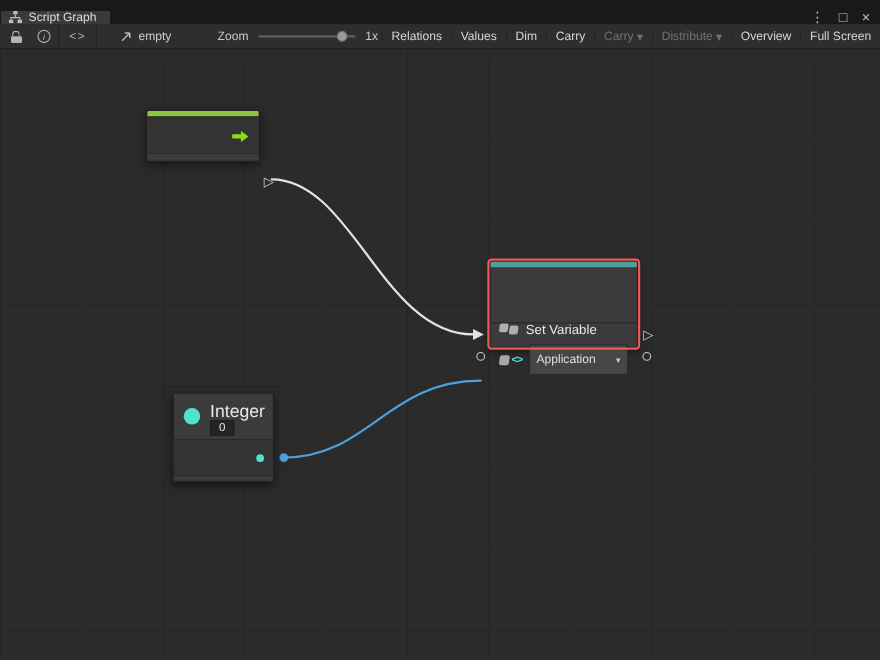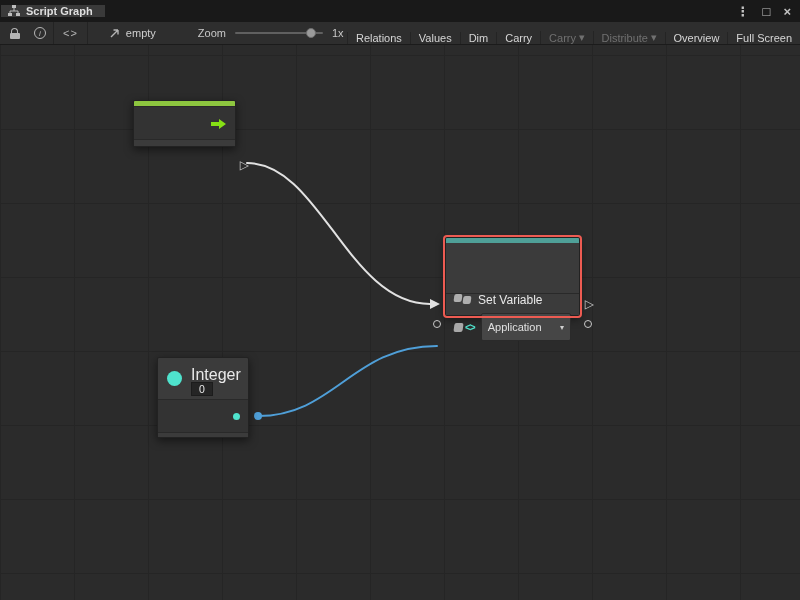--- a/index.html
+++ b/index.html
@@ -3,38 +3,38 @@
 <meta charset="utf-8">
 <style>
   html,body{margin:0;padding:0;background:#111;}
   *{box-sizing:border-box;}
   .window{
     position:relative;width:800px;height:600px;overflow:hidden;
     font-family:"Liberation Sans","DejaVu Sans",sans-serif;
     background:#2b2b2b;color:#c8c8c8;user-select:none;
   }
   
-  .titlebar{position:absolute;top:0;left:0;right:0;height:22px;background:#191919;display:flex;align-items:center;font-weight:bold;}
+  .titlebar{position:absolute;top:0;left:0;right:0;height:22px;background:#191919;display:flex;align-items:flex-end;}
   .tab{display:flex;align-items:center;gap:6px;background:#3a3a3a;padding:0 12px 0 7px;margin-left:1px;font-size:11px;color:#dedede;}
   .tab-icon svg{display:block;}
   .titlebar-controls{margin-left:auto;display:flex;align-items:center;gap:13px;padding-right:9px;color:#c2c2c2;font-size:13px;line-height:1;}
   .titlebar-controls span{cursor:default;}
   
   .toolbar{position:absolute;top:22px;left:0;right:0;height:23px;background:#2e2e2e;border-bottom:1px solid #1b1b1b;display:flex;align-items:center;font-size:11px;color:#c8c8c8;padding-left:6px;}
   .vsep{width:1px;align-self:stretch;background:#232323;margin:0 7px;}
   .lock-icon{width:11px;display:flex;flex-direction:column;align-items:center;margin:0 3px;}
   .lock-shackle{width:7px;height:5px;border:1.5px solid #b5b5b5;border-bottom:none;border-radius:4px 4px 0 0;}
   .lock-body{width:10px;height:6px;background:#b5b5b5;border-radius:1px;}
   .info-icon{width:12px;height:12px;border-radius:50%;border:1px solid #b5b5b5;color:#b5b5b5;font-size:8px;font-style:italic;display:flex;align-items:center;justify-content:center;margin-left:11px;}
   .code-icon{color:#b5b5b5;font-size:11px;letter-spacing:1px;margin:0 2px;}
   .breadcrumb{display:flex;align-items:center;gap:6px;margin-left:14px;color:#cfcfcf;}
   .zoom-group{display:flex;align-items:center;gap:9px;margin-left:42px;}
   .slider-track{position:relative;width:88px;height:2px;background:#606060;border-radius:1px;}
   .slider-thumb{position:absolute;right:7px;top:-4px;width:10px;height:10px;border-radius:50%;background:#9a9a9a;border:1px solid #6d6d6d;}
-  .tb-buttons{margin-left:auto;display:flex;align-self:stretch;align-items:flex-end;}
+  .tb-buttons{margin-left:auto;display:flex;align-self:stretch;align-items:center;}
   .tb-btn{display:flex;align-items:center;gap:3px;padding:0 8px;border-left:1px solid #242424;color:#d6d6d6;white-space:nowrap;}
   .tb-btn.disabled{color:#707070;}
   
   .canvas{
     position:absolute;top:45px;left:0;width:800px;height:555px;
     background-color:#2b2b2b;
     background-image:linear-gradient(#252525 1px,transparent 1px),linear-gradient(90deg,#252525 1px,transparent 1px);
     background-size:74px 74px;background-position:0 10px;
   }
   .wires{position:absolute;left:0;top:0;pointer-events:none;}

